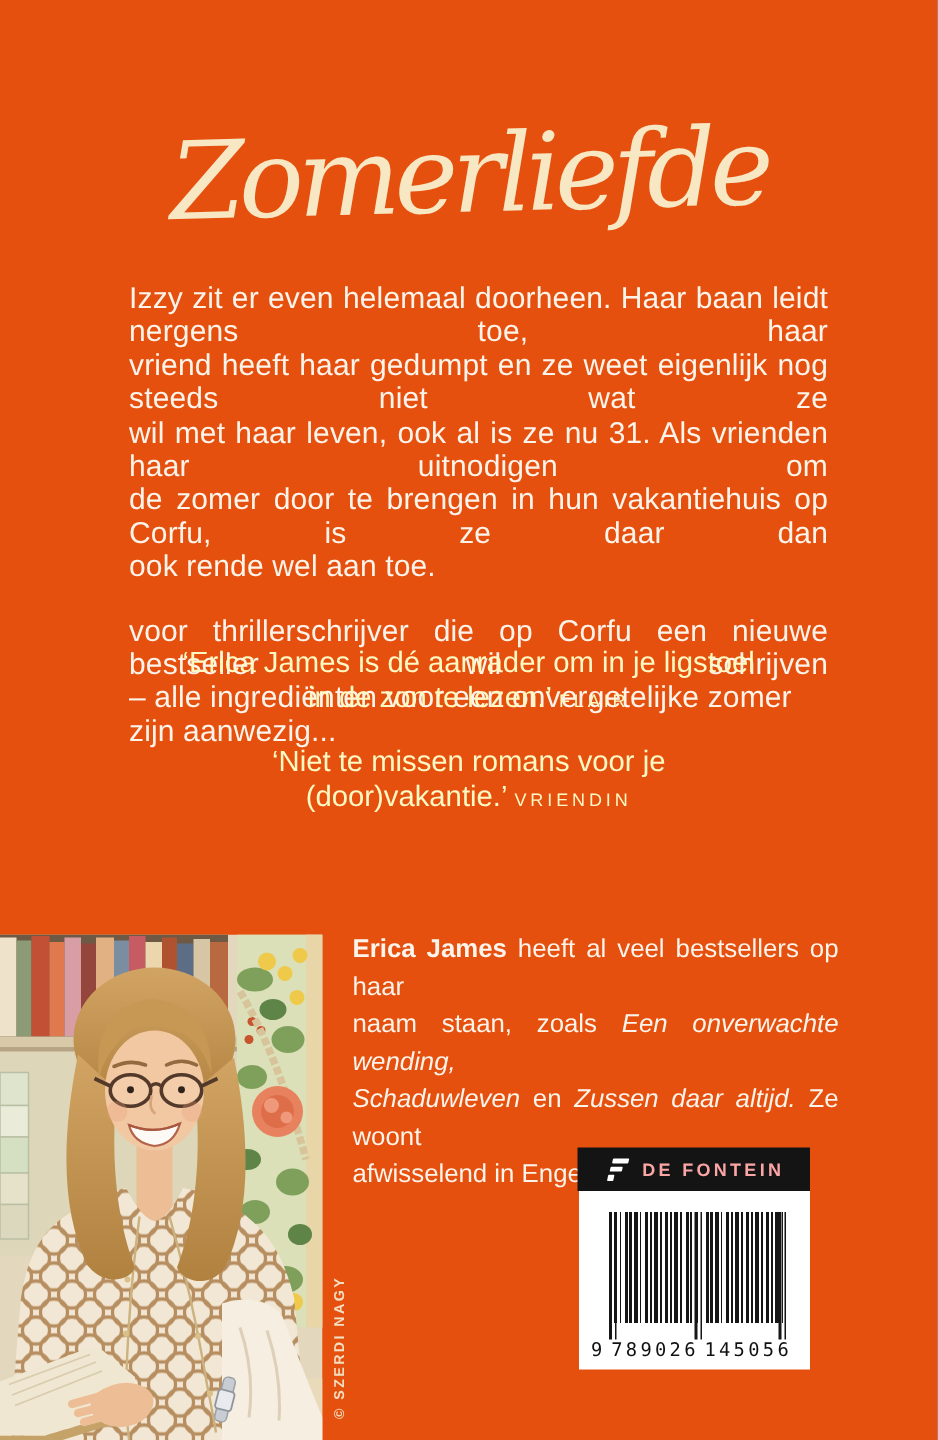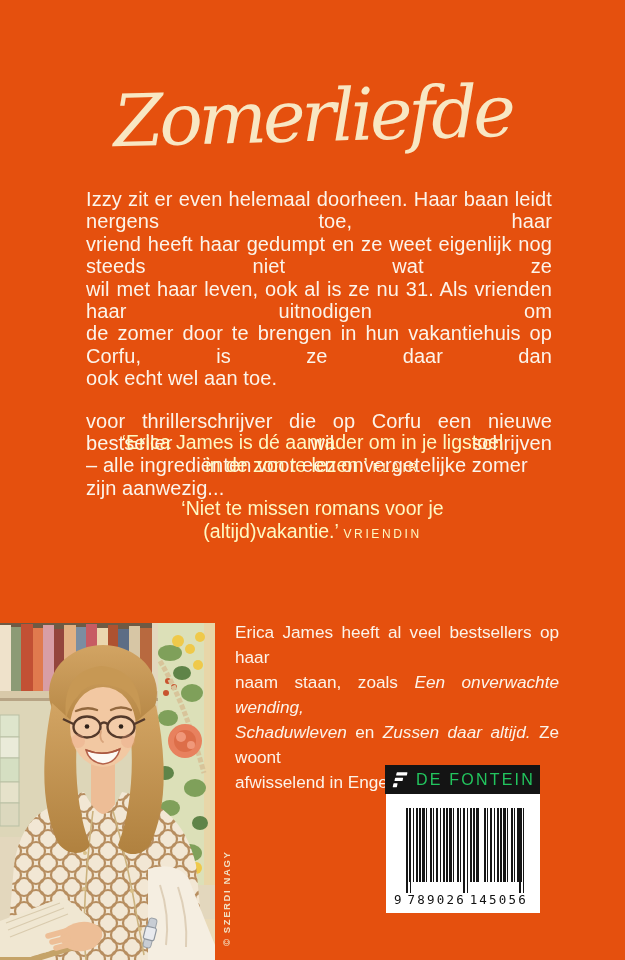--- a/index.html
+++ b/index.html
@@ -29,38 +29,38 @@
   .quote { position:absolute; left:0; right:0; text-align:center;
            color:#fef9c3; font-size:19.5px; line-height:22.5px; }
   .quote-1 { top:431px; }
   .quote-2 { top:497px; }
   .quote .src { font-size:12px; letter-spacing:2.6px; }
   
   .bio {
     position:absolute; left:235px; top:620px; width:324px;
     color:#FCF4EA; font-size:17.2px; line-height:25px;
   }
-  .bio b { font-weight:normal; }
+  .bio b { font-weight:bold; }
   .bio i { font-style:italic; }
   
   .photo { position:absolute; left:0; top:623px; width:215px; height:337px; }
   .photo svg { display:block; }
   
   .credit {
     position:absolute; left:221px; top:946px;
     transform:rotate(-90deg); transform-origin:0 0;
     white-space:nowrap; color:#F2DFC2;
     font-size:9.5px; letter-spacing:1.6px; font-weight:bold;
   }
   
   .pub {
     position:absolute; left:385px; top:765px; width:155px; height:29px;
     background:#141414; display:flex; align-items:center; justify-content:center; gap:8px;
   }
-  .pub .pub-name { color:#22c55e; font-weight:normal; font-size:16px; letter-spacing:2.2px; }
+  .pub .pub-name { color:#fca5a5; font-weight:bold; font-size:12px; letter-spacing:2.2px; }
   
   .barcode {
     position:absolute; left:386px; top:794px; width:154px; height:119px;
     background:#FFFFFF;
   }
   .bars {
     position:absolute; left:20px; top:14px; width:118px; height:74px;
     background:repeating-linear-gradient(90deg,
       #161616 0px,#161616 1.5px, #fff 1.5px,#fff 3px,
       #161616 3px,#161616 5.5px, #fff 5.5px,#fff 7px,
@@ -84,36 +84,36 @@
 <div class="cover">
 
   <div class="title">Zomerliefde</div>
 
   <div class="synopsis">
     <div class="para1">
       <div class="jline">Izzy zit er even helemaal doorheen. Haar baan leidt nergens toe, haar</div>
       <div class="jline">vriend heeft haar gedumpt en ze weet eigenlijk nog steeds niet wat ze</div>
       <div class="jline">wil met haar leven, ook al is ze nu 31. Als vrienden haar uitnodigen om</div>
       <div class="jline">de zomer door te brengen in hun vakantiehuis op Corfu, is ze daar dan</div>
-      <div class="lline">ook echt wel aan toe.</div>
+      <div class="lline">ook rende wel aan toe.</div>
     </div>
     <div class="para2">
       <div class="jline">voor thrillerschrijver die op Corfu een nieuwe bestseller wil schrijven</div>
       <div class="lline">– alle ingrediënten voor een onvergetelijke zomer zijn aanwezig...</div>
     </div>
   </div>
 
   <div class="quote quote-1">
     <div>‘Erica James is dé aanrader om in je ligstoel</div>
     <div><span>in de zon te lezen.’ </span><span class="src">FLAIR</span></div>
   </div>
 
   <div class="quote quote-2">
     <div>‘Niet te missen romans voor je</div>
-    <div><span>(altijd)vakantie.’ </span><span class="src">VRIENDIN</span></div>
+    <div><span>(door)vakantie.’ </span><span class="src">VRIENDIN</span></div>
   </div>
 
   <div class="bio">
     <div class="jline"><b>Erica James</b><span> heeft al veel bestsellers op haar</span></div>
     <div class="jline"><span>naam staan, zoals </span><i>Een onverwachte wending,</i></div>
     <div class="jline"><i>Schaduwleven</i><span> en </span><i>Zussen daar altijd.</i><span> Ze woont</span></div>
     <div class="lline">afwisselend in Engeland en Italië.</div>
   </div>
 
   <div class="photo">

